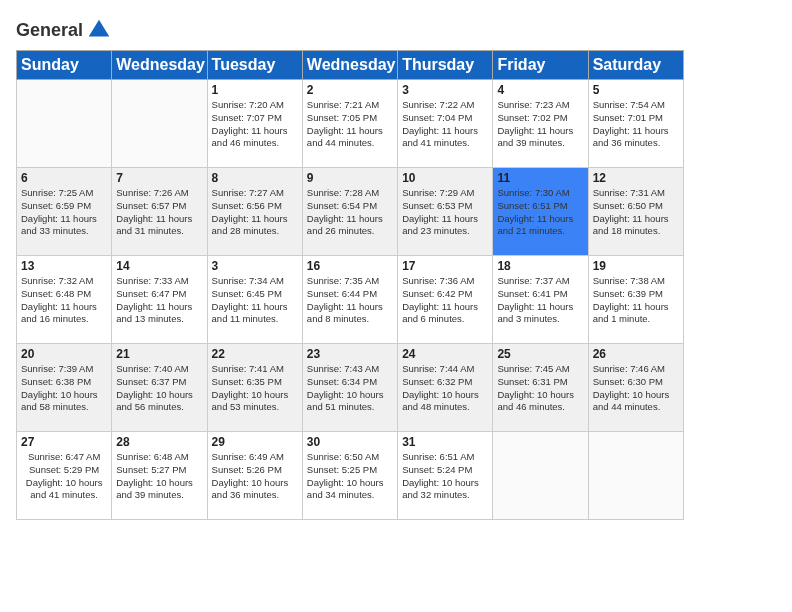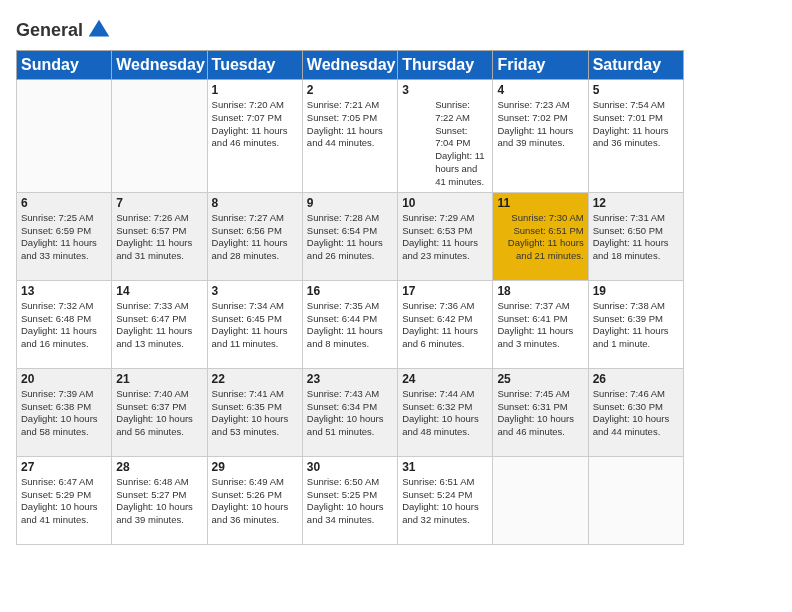--- a/index.html
+++ b/index.html
@@ -128,21 +128,21 @@
 Daylight: 11 hours and 46 minutes.</div>
           </td>
           <td>
             <span class="day-number">2</span>
             <div class="day-info" style="white-space: pre-line;">Sunrise: 7:21 AM
 Sunset: 7:05 PM
 Daylight: 11 hours and 44 minutes.</div>
           </td>
           <td>
             <span class="day-number">3</span>
-            <div class="day-info" style="white-space: pre-line; margin-left: 33px;">Sunrise: 7:22 AM
+            <div class="day-info" style="white-space: pre-line;">Sunrise: 7:22 AM
 Sunset: 7:04 PM
 Daylight: 11 hours and 41 minutes.</div>
           </td>
           <td>
             <span class="day-number">4</span>
             <div class="day-info" style="white-space: pre-line;">Sunrise: 7:23 AM
 Sunset: 7:02 PM
 Daylight: 11 hours and 39 minutes.</div>
           </td>
           <td>
@@ -176,23 +176,23 @@
             <div class="day-info" style="white-space: pre-line;">Sunrise: 7:28 AM
 Sunset: 6:54 PM
 Daylight: 11 hours and 26 minutes.</div>
           </td>
           <td style="background: rgb(240, 240, 240);">
             <span class="day-number">10</span>
             <div class="day-info" style="white-space: pre-line;">Sunrise: 7:29 AM
 Sunset: 6:53 PM
 Daylight: 11 hours and 23 minutes.</div>
           </td>
-          <td style="background: #eab308;">
+          <td style="background: #3b82f6;">
             <span class="day-number">11</span>
-            <div class="day-info" style="white-space: pre-line; text-align: right;">Sunrise: 7:30 AM
+            <div class="day-info" style="white-space: pre-line;">Sunrise: 7:30 AM
 Sunset: 6:51 PM
 Daylight: 11 hours and 21 minutes.</div>
           </td>
           <td style="background: rgb(240, 240, 240); margin-left: 21px;">
             <span class="day-number">12</span>
             <div class="day-info" style="white-space: pre-line;">Sunrise: 7:31 AM
 Sunset: 6:50 PM
 Daylight: 11 hours and 18 minutes.</div>
           </td>
         </tr>
@@ -280,21 +280,21 @@
           <td style="background: rgb(240, 240, 240);">
             <span class="day-number">26</span>
             <div class="day-info" style="white-space: pre-line;">Sunrise: 7:46 AM
 Sunset: 6:30 PM
 Daylight: 10 hours and 44 minutes.</div>
           </td>
         </tr>
         <tr>
           <td>
             <span class="day-number">27</span>
-            <div class="day-info" style="white-space: pre-line;">Sunrise: 6:47 AM
+            <div class="day-info" style="white-space: pre-line; text-align: center;">Sunrise: 6:47 AM
 Sunset: 5:29 PM
 Daylight: 10 hours and 41 minutes.</div>
           </td>
           <td>
             <span class="day-number">28</span>
             <div class="day-info" style="white-space: pre-line;">Sunrise: 6:48 AM
 Sunset: 5:27 PM
 Daylight: 10 hours and 39 minutes.</div>
           </td>
           <td>

